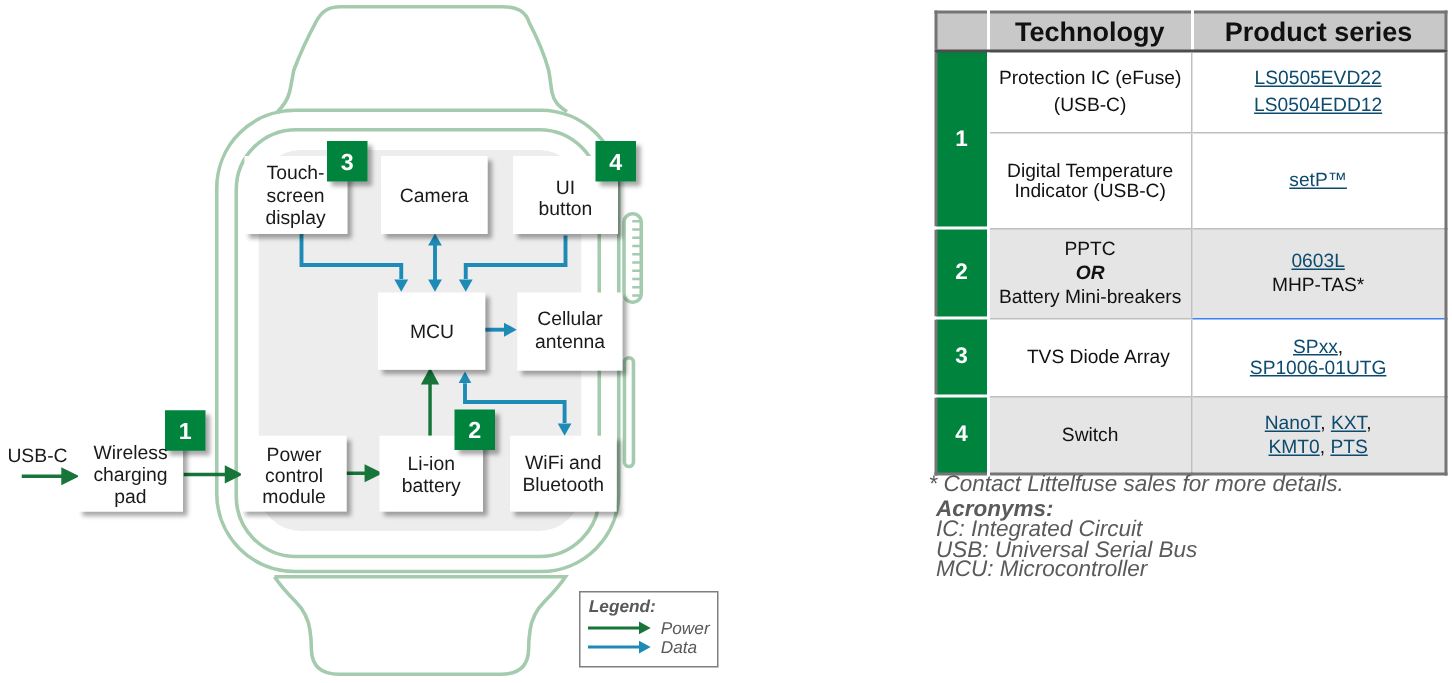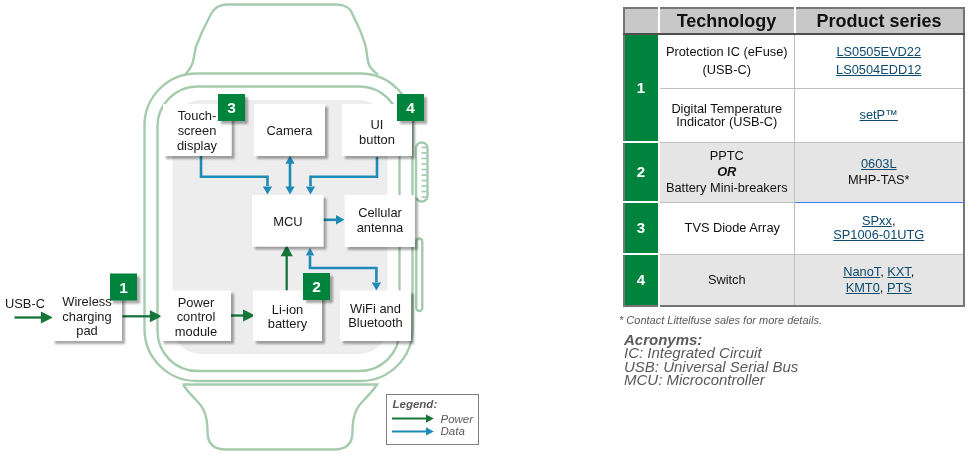--- a/index.html
+++ b/index.html
@@ -8,21 +8,21 @@
   svg text{font-family:"Liberation Sans",sans-serif;}
   
   #tbl{position:absolute;left:622.5px;top:7px;border-collapse:collapse;table-layout:fixed;
        font-size:12.8px;color:#111;}
   #tbl td,#tbl th{padding:0;text-align:center;vertical-align:middle;line-height:16px;}
   #tbl .num{background:#00843D;color:#fff;font-weight:bold;font-size:15px;
             border-right:2px solid #fff;border-top:2px solid #fff;border-bottom:2px solid #fff;}
   #tbl a{color:#0c4a6e;text-decoration:underline;}
   .hdr{background:#C8C8C8;font-weight:bold;font-size:18px;border-bottom:2px solid #4d4d4d;}
   .gray{background:#E5E5E5;}
-  .note{position:absolute;left:619px;top:314px;width:340px;font-size:11px;font-style:italic;
+  .note{position:absolute;left:619px;top:314px;width:340px;font-size:15px;font-style:italic;
         color:#5a5a5a;}
   .acr{position:absolute;left:624px;top:333px;width:340px;font-size:15px;font-style:italic;
        color:#5a5a5a;line-height:13.3px;}
 </style>
 </head>
 <body>
 <div id="stage">
 
 <svg width="620" height="455" viewBox="0 0 620 455" style="position:absolute;left:0;top:0;">
   <defs>
@@ -157,21 +157,21 @@
         <tr style="height:26px;">
     <th class="hdr" style="border-right:2px solid #fff;"></th>
     <th class="hdr" style="border-right:2px solid #fff;">Technology</th>
     <th class="hdr">Product series</th>
   </tr>
   <tr style="height:54px;">
     <td class="num" rowspan="2" style="border-top:none;">1</td>
     <td style="border-bottom:1px solid #bfbfbf;">Protection IC (eFuse)<br><span style="display:inline-block;margin-top:2px;">(USB-C)</span></td>
     <td style="border-bottom:1px solid #bfbfbf;border-left:1px solid #bfbfbf;"><a>LS0505EVD22</a><br><span style="display:inline-block;margin-top:2px;"><a>LS0504EDD12</a></span></td>
   </tr>
-  <tr style="height:54px;">
+  <tr style="height:64px;">
     <td style="border-bottom:1px solid #bfbfbf;line-height:13px;">Digital Temperature<br>Indicator (USB-C)</td>
     <td style="border-bottom:1px solid #bfbfbf;border-left:1px solid #bfbfbf;"><a>setP™</a></td>
   </tr>
   <tr style="height:60px;">
     <td class="num">2</td>
     <td class="gray" style="border-bottom:1px solid #bfbfbf;">PPTC<br><i><b>OR</b></i><br>Battery Mini-breakers</td>
     <td class="gray" style="border-bottom:1px solid #3b82f6;border-left:1px solid #bfbfbf;"><a>0603L</a><br>MHP-TAS*</td>
   </tr>
   <tr style="height:52px;">
     <td class="num">3</td>

